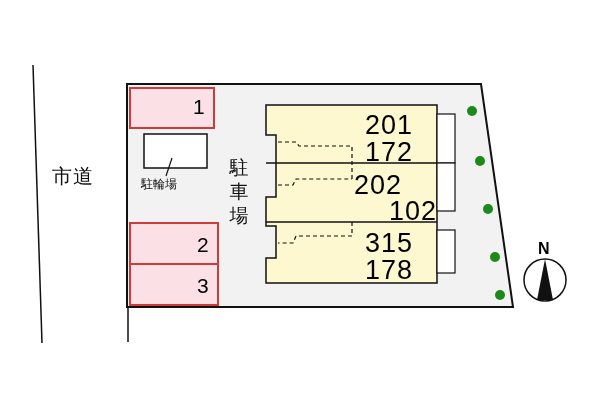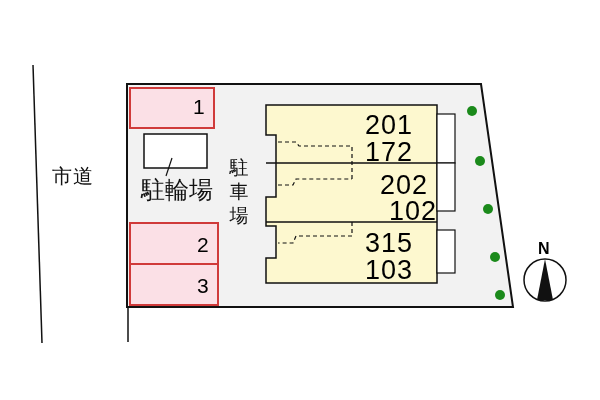--- a/index.html
+++ b/index.html
@@ -1,21 +1,21 @@
 <!DOCTYPE html>
 <html><head>
   <meta charset="utf-8">
   <style>
     html, body { margin: 0; padding: 0; background: #ffffff; }
     body { width: 600px; height: 400px; position: relative; overflow: hidden;
            font-family: "DejaVu Sans", "Liberation Sans", sans-serif; }
     svg { position: absolute; left: 0; top: 0; }
     .lbl { position: absolute; color: #111; white-space: nowrap; line-height: 1; }
     .road-label { left: 52px; top: 166px; font-size: 20px; letter-spacing: 1px; text-align: center; }
-    .bike-label { left: 141px; top: 178px; font-size: 24px; }
+    .bike-label { left: 141px; top: 178px; font-size: 12px; }
     .parking-label { left: 228px; top: 155px; font-size: 19px; width: 22px; white-space: normal; text-align: center; line-height: 24px; }
     .space-num { font-family: "Liberation Sans", sans-serif; font-size: 21px; position: absolute; }
     .unit-num { font-family: "Liberation Sans", sans-serif; font-size: 27px; position: absolute; letter-spacing: 1px; }
     .north-label { font-family: "Liberation Sans", sans-serif; font-weight: bold; font-size: 16px; position: absolute; left: 538px; top: 240px; }
   </style>
 </head>
 <body>
 
 <svg width="600" height="400" viewBox="0 0 600 400">
 
@@ -62,18 +62,18 @@
 <div class="lbl road-label">市道</div>
 <div class="lbl bike-label">駐輪場</div>
 <div class="lbl parking-label">駐車場</div>
 
 <div class="space-num" style="left:193px;top:95px;">1</div>
 <div class="space-num" style="left:197px;top:233px;">2</div>
 <div class="space-num" style="left:197px;top:274px;">3</div>
 
 <div class="unit-num" style="left:365px;top:110px;">201</div>
 <div class="unit-num" style="left:365px;top:137px;">172</div>
-<div class="unit-num" style="left:380px;top:170px;">202</div>
+<div class="unit-num" style="left:354px;top:170px;">202</div>
 <div class="unit-num" style="left:365px;top:196px;margin-left:24px;">102</div>
 <div class="unit-num" style="left:365px;top:228px;">315</div>
-<div class="unit-num" style="left:365px;top:255px;">103</div>
+<div class="unit-num" style="left:365px;top:255px;">178</div>
 
 <div class="north-label">N</div>
 
 </body></html>

